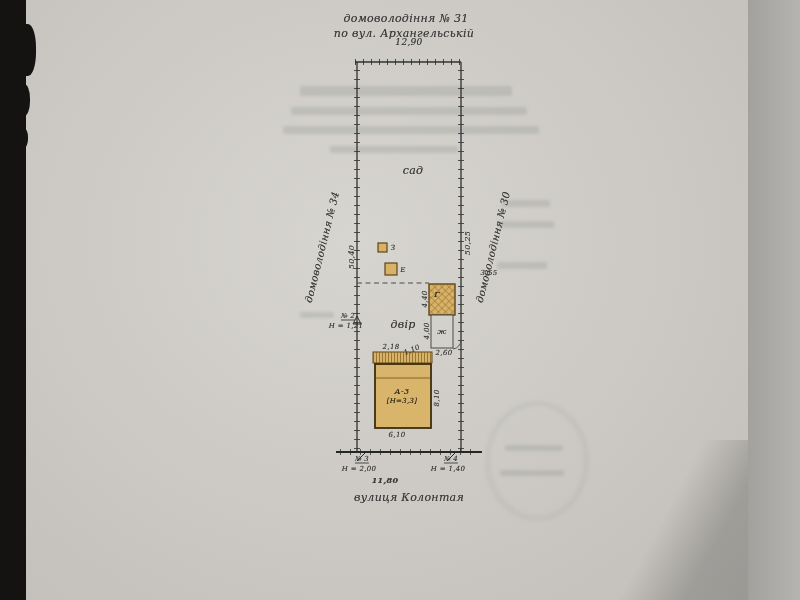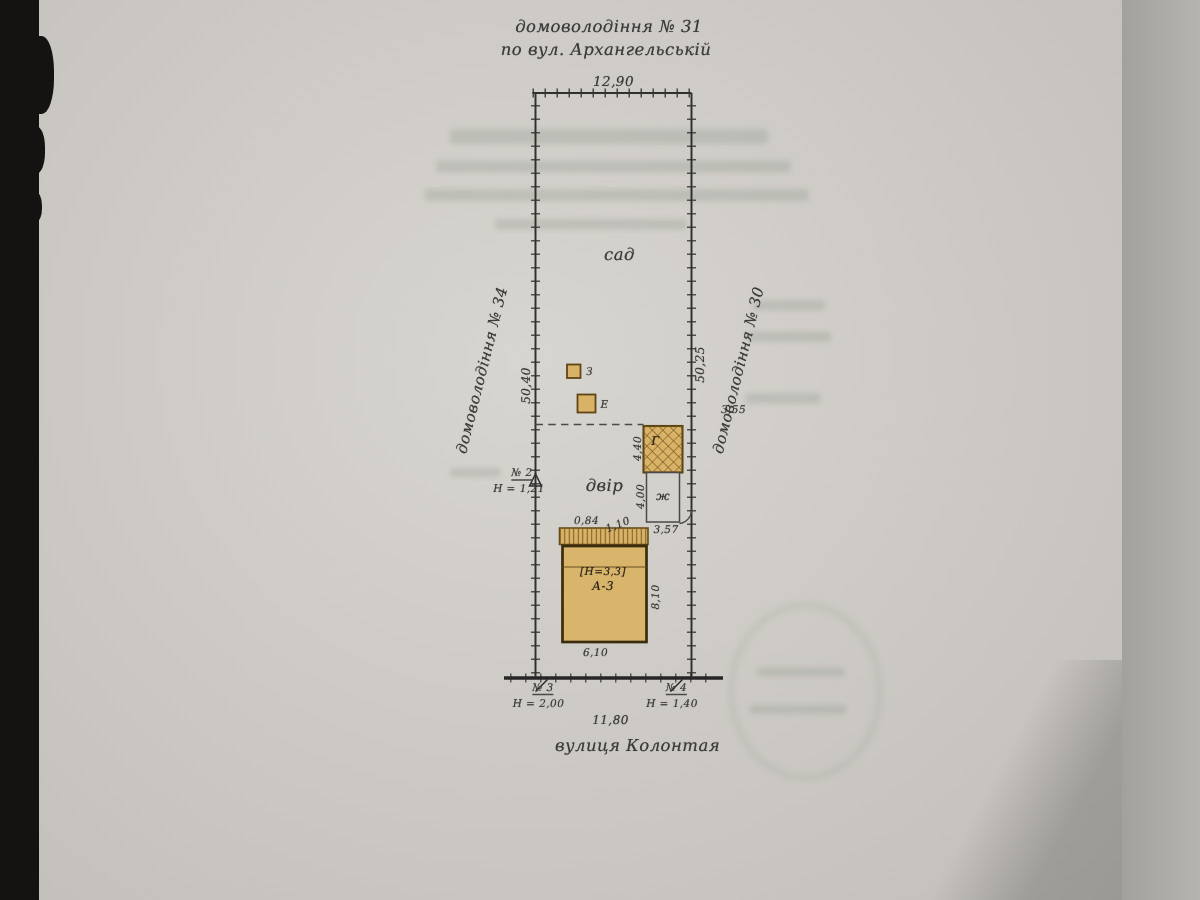--- a/index.html
+++ b/index.html
@@ -108,53 +108,53 @@
     <g>
       <rect x="375" y="364" width="56" height="64" fill="#d9b56c" stroke="#3a2d0e" stroke-width="1.8"></rect>
       <path d="M375,378 H431" stroke="#6b4f1d" stroke-width=".8"></path>
     </g>
 
     <path d="M353,324 L361,324 L357,316 Z" fill="none" stroke="#303030" stroke-width="1"></path>
   </svg>
 
   <div class="lbl fs11" style="left:406px;top:18px;">домоволодіння № 31</div>
   <div class="lbl fs11" style="left:404px;top:33px;">по вул. Архангельській</div>
-  <div class="lbl fs9" style="left:409px;top:55px;">12,90</div>
+  <div class="lbl fs9" style="left:409px;top:42px;">12,90</div>
 
   <div class="lbl fs10 r76" style="left:322px;top:247px;">домоволодіння № 34</div>
   <div class="lbl fs8 r90" style="left:351px;top:257px;">50,40</div>
   <div class="lbl fs10 r76" style="left:493px;top:247px;">домоволодіння № 30</div>
   <div class="lbl fs8 r90" style="left:467px;top:243px;">50,25</div>
 
   <div class="lbl fs11" style="left:413px;top:170px;font-style:italic;">сад</div>
   <div class="lbl fs11" style="left:403px;top:324px;">двір</div>
 
   <div class="lbl fs7" style="left:393px;top:248px;">З</div>
   <div class="lbl fs7" style="left:403px;top:270px;">Е</div>
 
   <div class="lbl fs7" style="left:442px;top:273px;margin-left:47px;">3,55</div>
   <div class="lbl fs8" style="left:437px;top:294px;color:#2c2313;">Г</div>
   <div class="lbl fs7 r90" style="left:425px;top:299px;">4,40</div>
 
   <div class="lbl fs8" style="left:442px;top:331px;">ж</div>
   <div class="lbl fs7 r90" style="left:427px;top:331px;">4,00</div>
-  <div class="lbl fs7" style="left:444px;top:353px;">3,57</div>
+  <div class="lbl fs7" style="left:444px;top:353px;">2,60</div>
 
   <div class="lbl fs7 frac" style="left:348px;top:316px;">№ 2</div>
   <div class="lbl fs7" style="left:346px;top:326px;">Н = 1,21</div>
 
-  <div class="lbl fs7" style="left:391px;top:347px;">0,84</div>
+  <div class="lbl fs7" style="left:391px;top:347px;">2,18</div>
   <div class="lbl fs7" style="left:412px;top:350px;transform:translate(-50%,-50%) rotate(-22deg);">1,10</div>
 
   <div class="lbl fs8" style="left:402px;top:391px;color:#2c2313;">А-3</div>
-  <div class="lbl fs7" style="left:402px;top:381px;color:#2c2313;">[Н=3,3]</div>
+  <div class="lbl fs7" style="left:402px;top:401px;color:#2c2313;">[Н=3,3]</div>
   <div class="lbl fs7 r90" style="left:437px;top:398px;">8,10</div>
   <div class="lbl fs7" style="left:397px;top:435px;">6,10</div>
 
   <div class="lbl fs7 frac" style="left:362px;top:459px;">№ 3</div>
   <div class="lbl fs7" style="left:359px;top:469px;">Н = 2,00</div>
   <div class="lbl fs7 frac" style="left:451px;top:459px;">№ 4</div>
   <div class="lbl fs7" style="left:448px;top:469px;">Н = 1,40</div>
 
-  <div class="lbl fs8" style="left:407px;top:480px;">11,80</div>
-  <div class="lbl fs11" style="left:409px;top:497px;margin-left:16px;">вулиця Колонтая</div>
+  <div class="lbl fs8" style="left:385px;top:480px;font-weight:bold;">11,80</div>
+  <div class="lbl fs11" style="left:409px;top:497px;">вулиця Колонтая</div>
 
 </div>
 
 </body></html>

